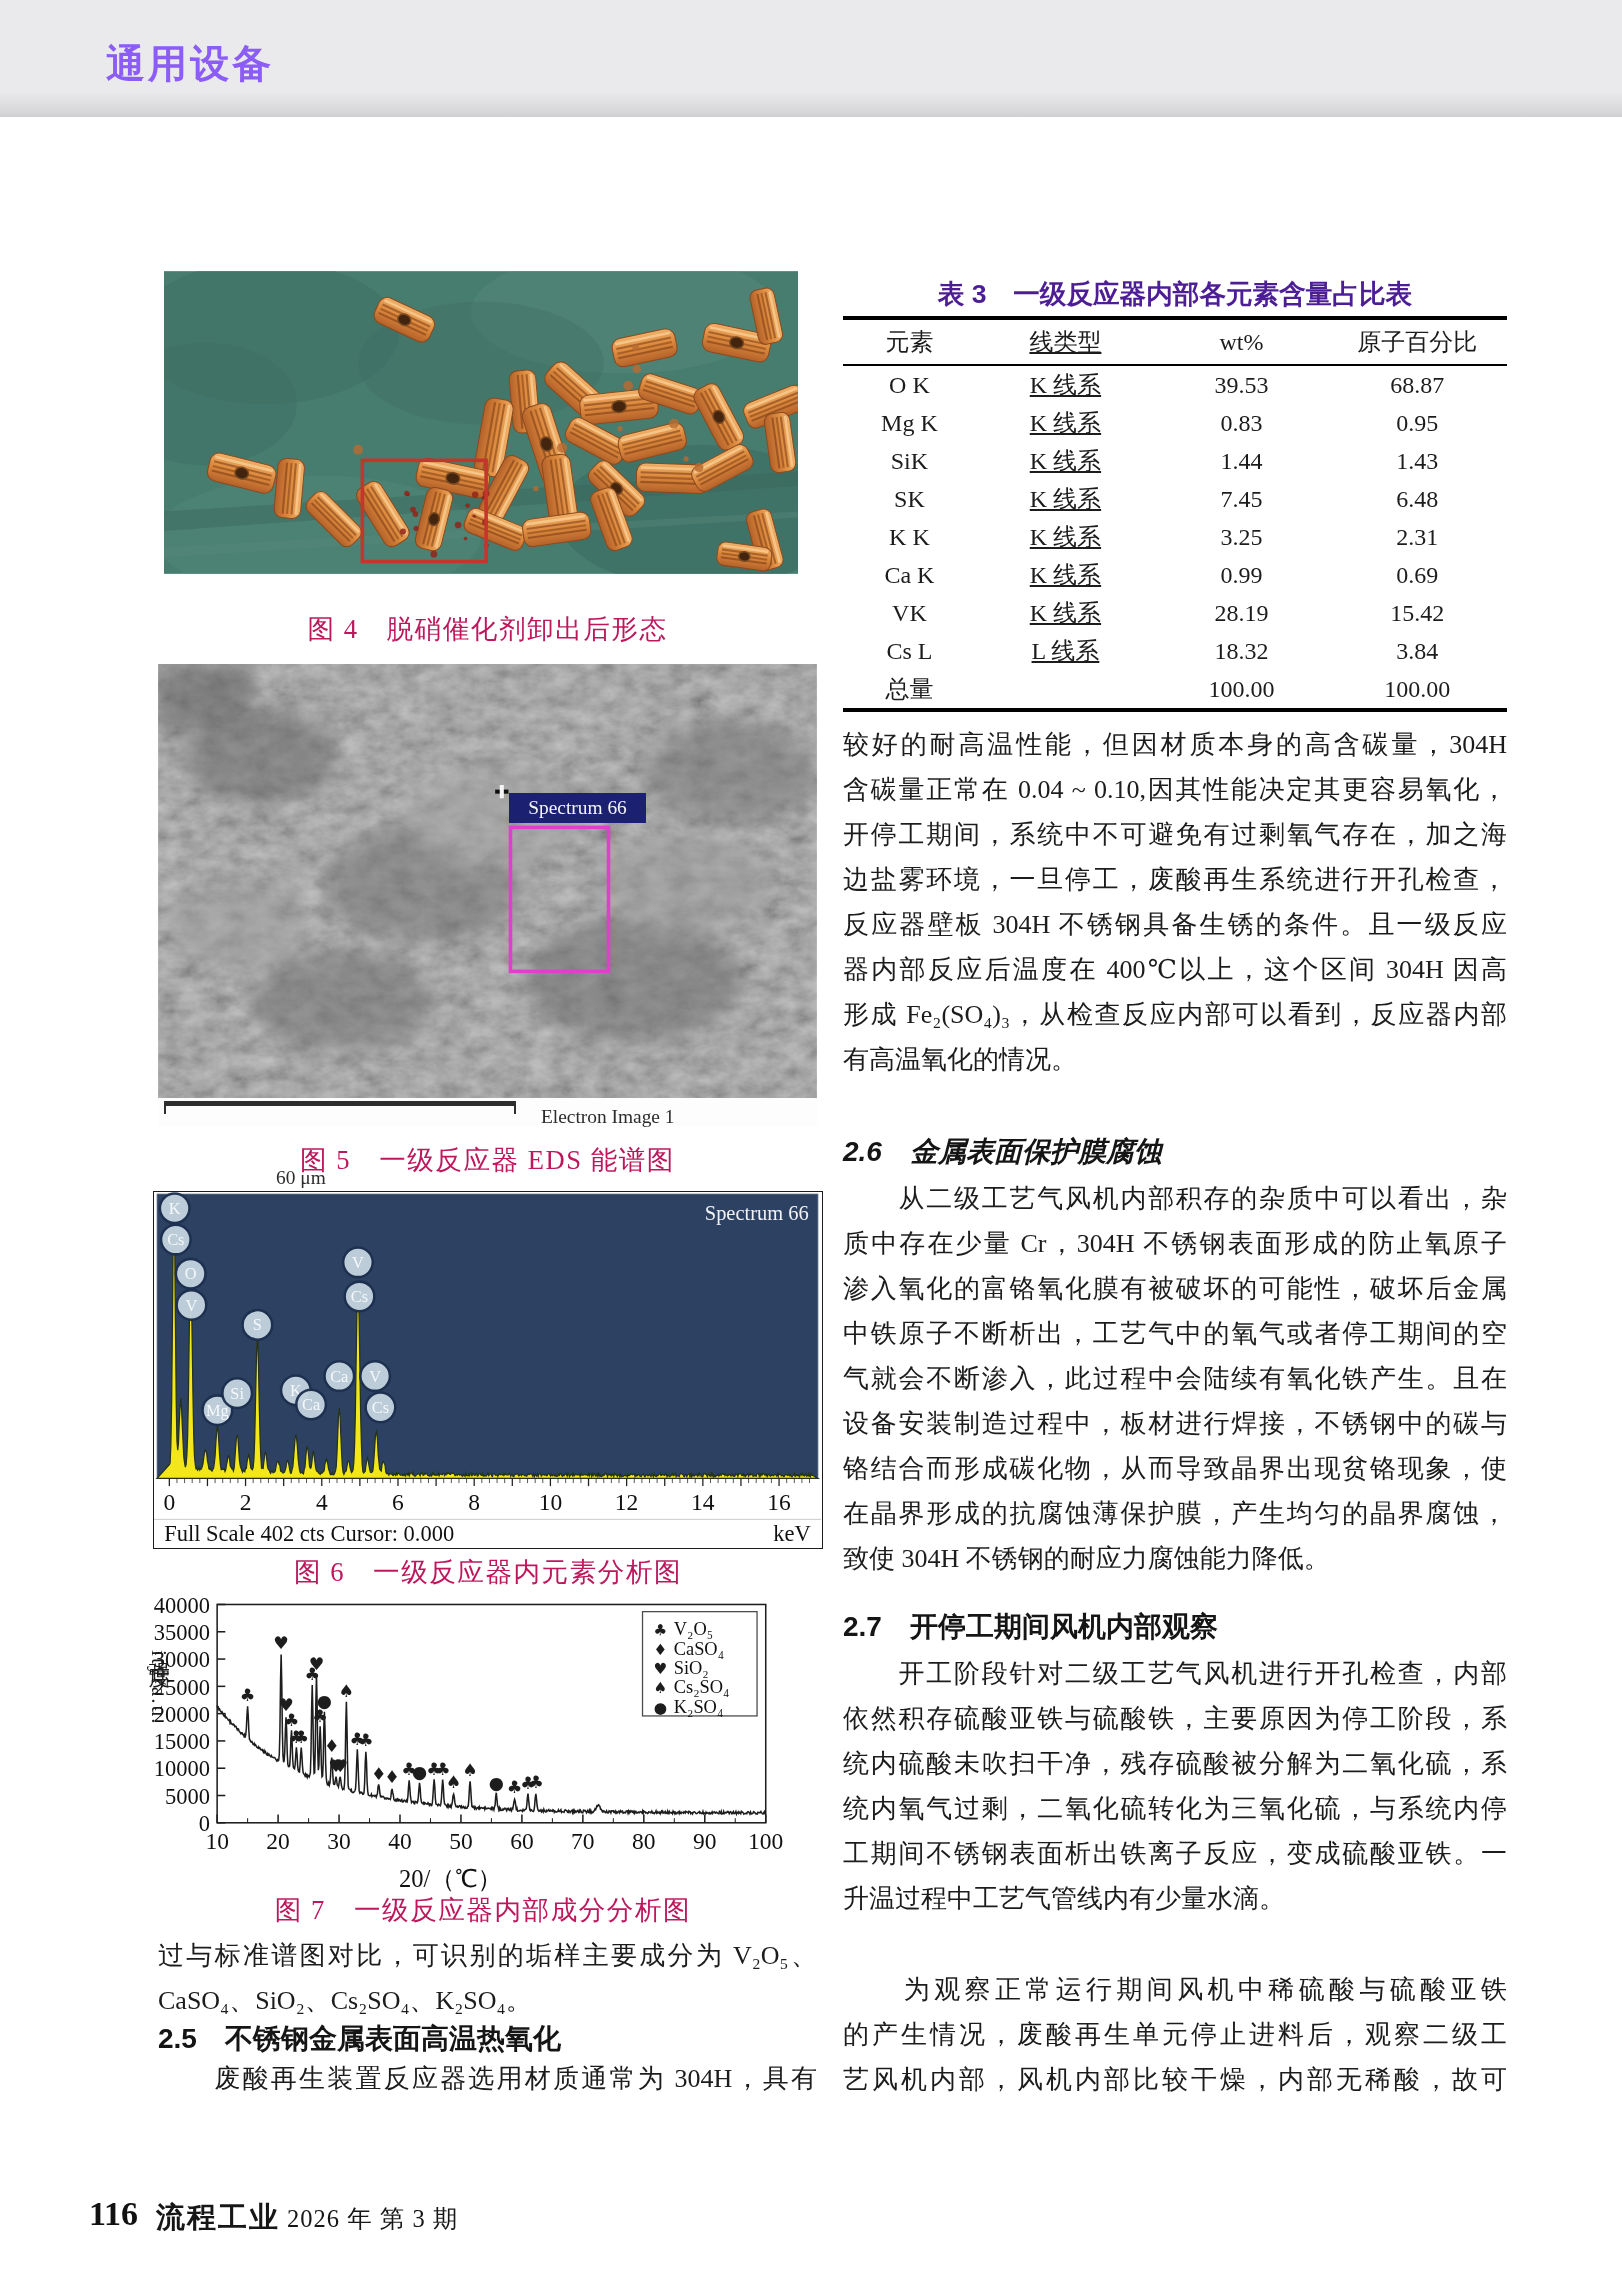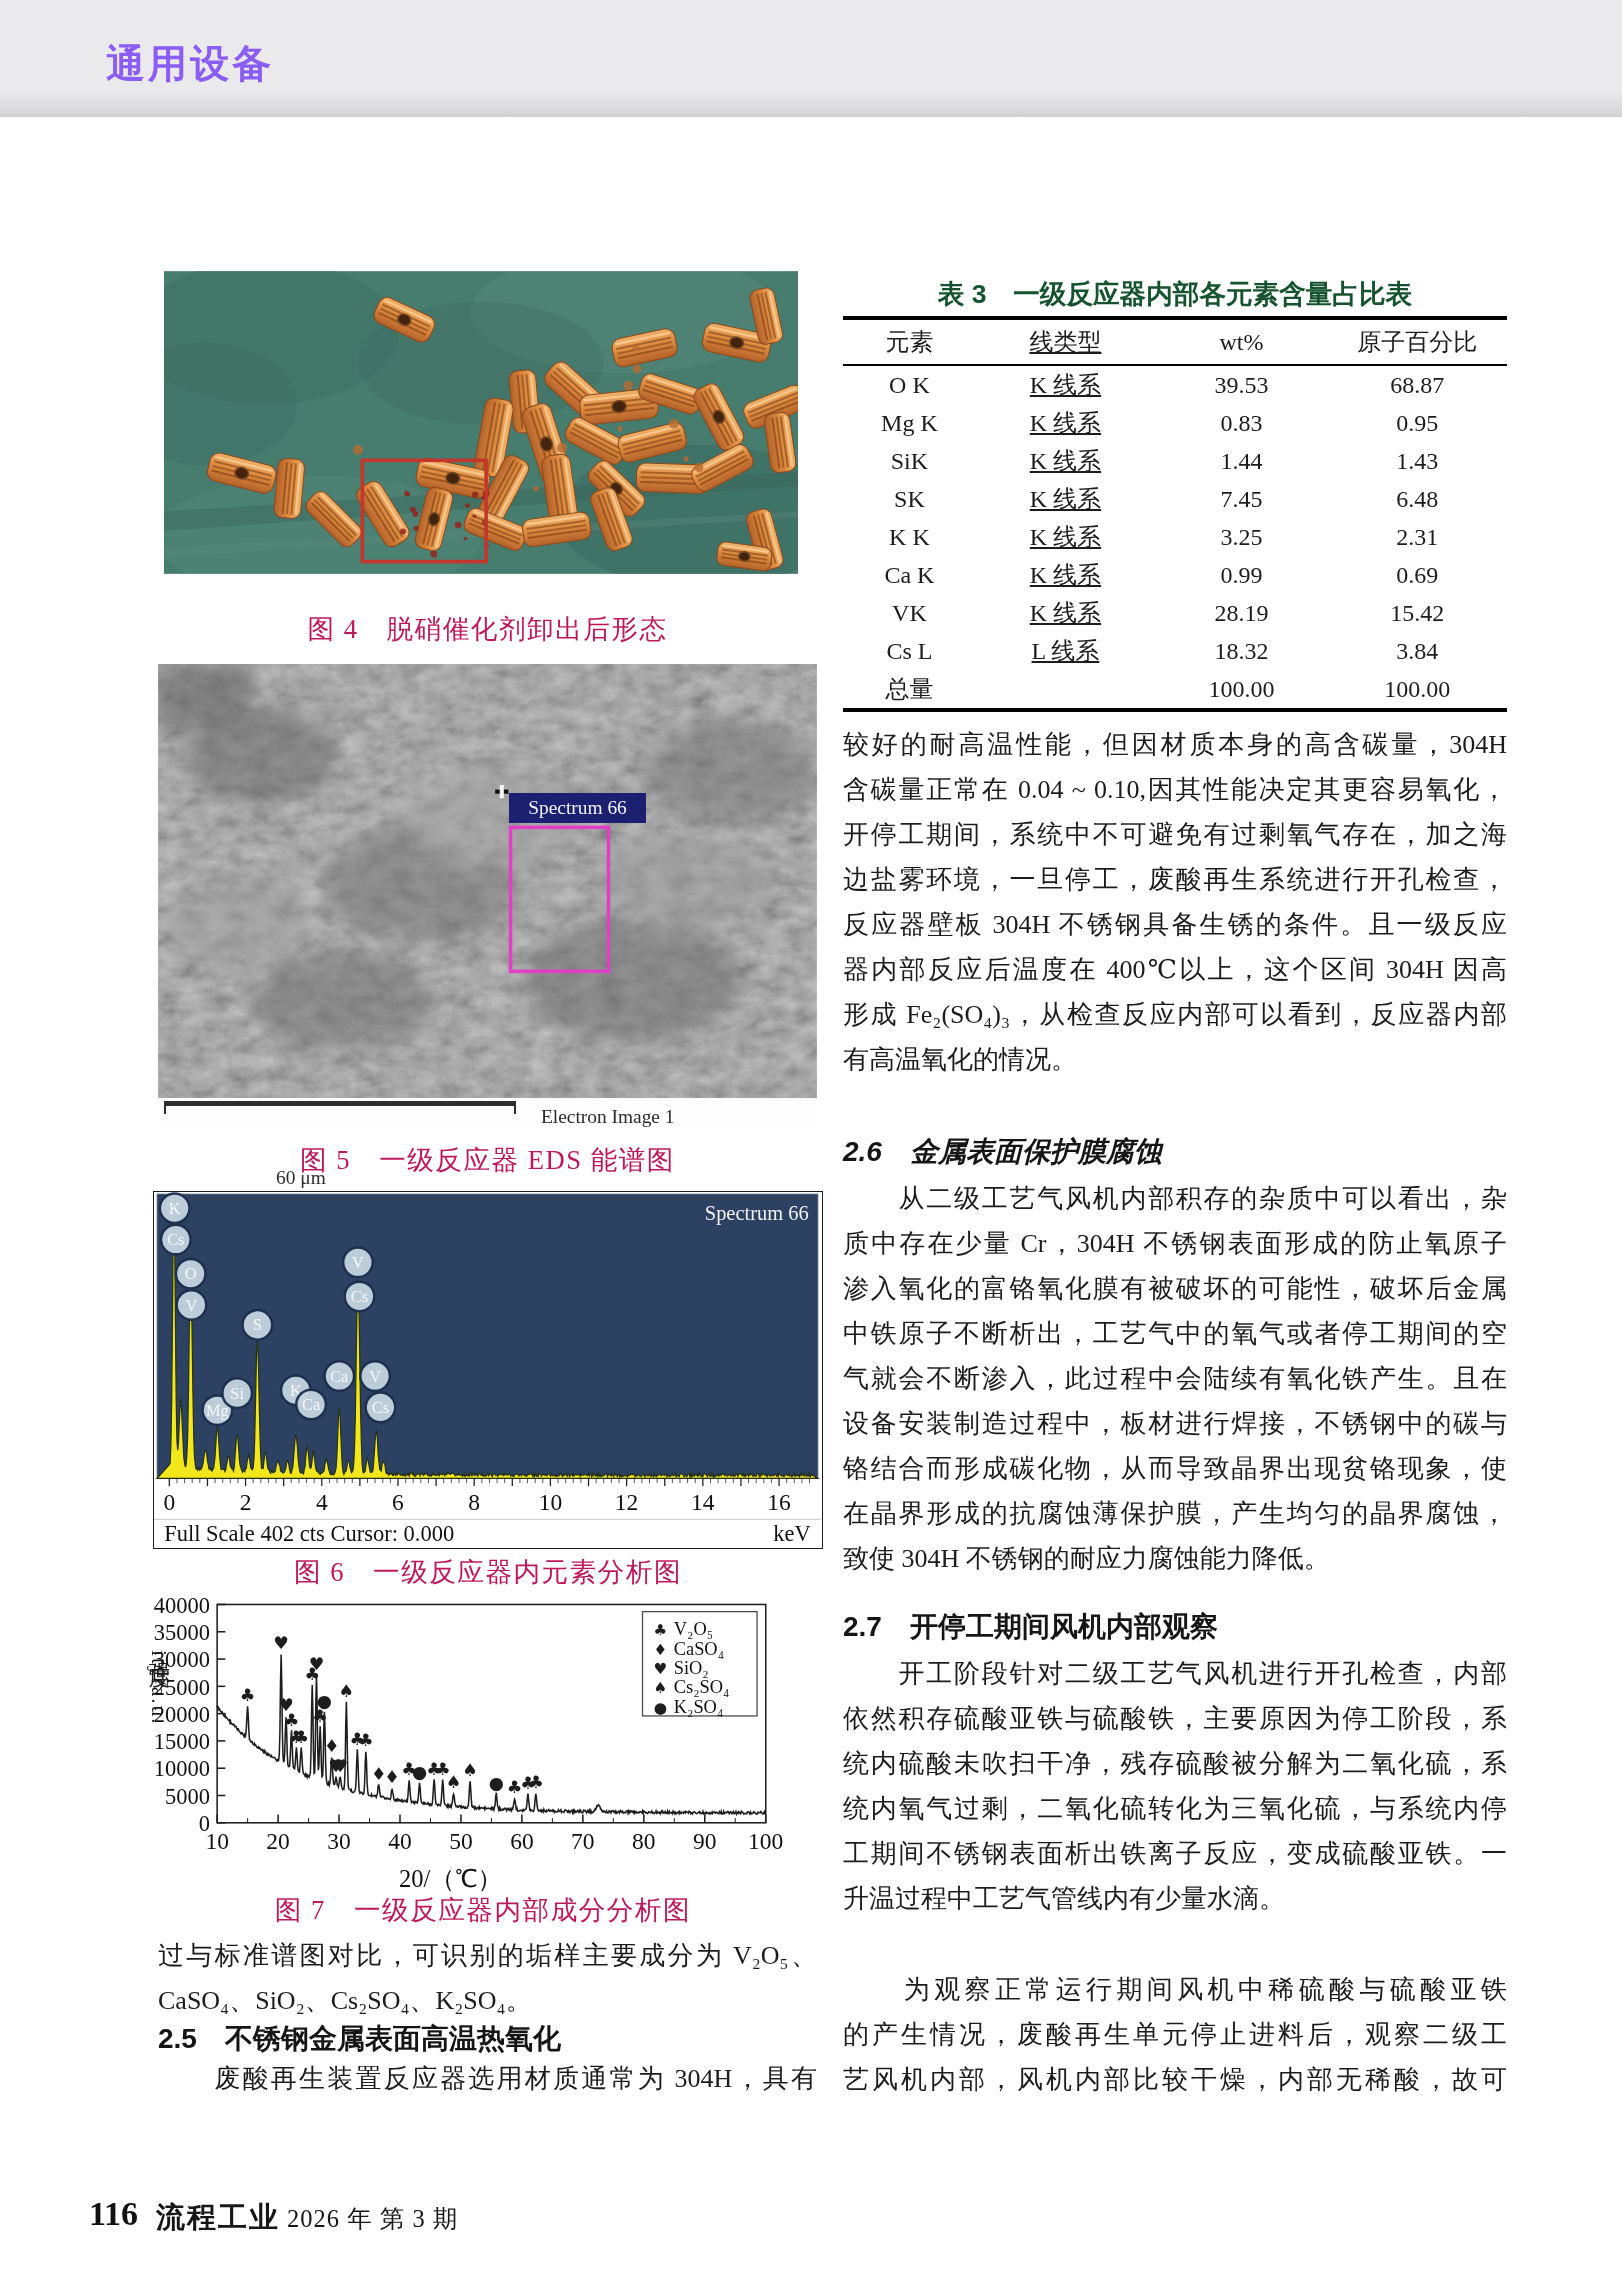--- a/index.html
+++ b/index.html
@@ -14,21 +14,21 @@
   
   .cap{font:26.6px/1.25 "Liberation Serif","DejaVu Serif",serif;color:#be185d;
        letter-spacing:1.5px;text-align:center;}
   
   .tblock{font-size:26px;}
   .tline{height:45px;line-height:45px;text-align:justify;text-align-last:justify;
          text-justify:inter-character;overflow:visible;}
   .tline.stop{text-align-last:left;}
   .thead{font:700 28px/45px "Liberation Sans","DejaVu Sans",sans-serif;color:#151515;}
   
-  .t3-title{font:700 26.6px/1.2 "Liberation Sans","DejaVu Sans",sans-serif;text-align:center;color:#14532d;}
+  .t3-title{font:700 26.6px/1.2 "Liberation Sans","DejaVu Sans",sans-serif;text-align:center;color:#4c1d95;}
   .t3{border-top:4.6px solid #000;border-bottom:4.1px solid #000;}
   .t3 .hrow{display:flex;align-items:center;height:44px;border-bottom:2px solid #000;
             font-size:24px;}
   .t3 .drow{display:flex;align-items:center;height:38px;font-size:24px;}
   .t3 .c{text-align:center;}
   .c0{width:20%;} .c1{width:27%;text-decoration:underline;} .c2{width:26%;} .c3{width:27%;}
   
   .sem-strip{background:#fdfdfd;}
   .sem-txt{font:19.4px/1 "Liberation Serif","DejaVu Serif",serif;color:#2c2c2c;}
   .specbox{background:#1b2170;color:#f4f4fb;font:19.4px/30px "Liberation Serif",serif;

